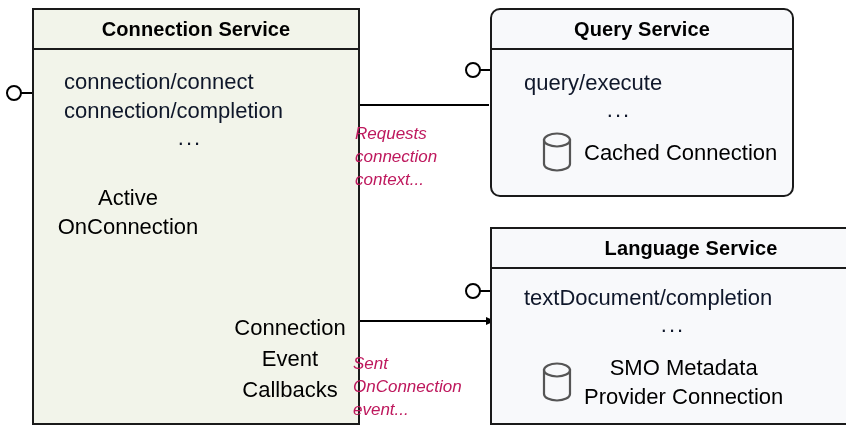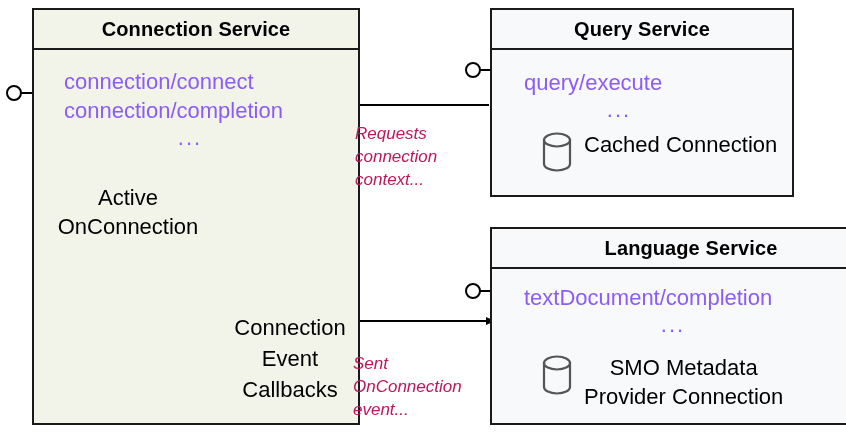--- a/index.html
+++ b/index.html
@@ -36,20 +36,21 @@
     width: 328px;
     height: 417px;
     background: #f2f4ea;
   }
   #box-query-service {
     left: 490px;
     top: 8px;
     width: 304px;
     height: 189px;
     background: #f8f9fb;
+    border-radius: 10px;
   }
   #box-language-service {
     left: 490px;
     top: 227px;
     width: 402px;
     height: 198px;
     background: #f8f9fb;
   }
   .box-header {
     position: absolute;
@@ -71,21 +72,21 @@
     position: absolute;
     left: 0;
     right: 0;
     top: 40px;
     bottom: 0;
   }
   
   .op-list {
     position: absolute;
     text-align: left;
-    color: #8b5cf6;
+    color: #0f172a;
     font-size: 22px;
     line-height: 29px;
   }
   #cs-ops { left: 30px; top: 17px; }
   #qs-ops { left: 32px; top: 18px; }
   #ls-ops { left: 32px; top: 14px; }
   .op-line { white-space: nowrap; }
   .op-ellipsis {
     text-align: center;
     font-size: 22px;
@@ -114,21 +115,21 @@
     width: 160px;
     text-align: center;
     font-size: 22px;
     line-height: 31px;
     color: #000;
   }
   
   .artifact-row {
     position: absolute;
     display: flex;
-    align-items: flex-start;
+    align-items: center;
     gap: 10px;
   }
   #qs-artifact { left: 48px; top: 80px; }
   #ls-artifact { left: 48px; top: 84px; }
   .artifact-text {
     font-size: 22px;
     line-height: 29px;
     color: #000;
     text-align: center;
     white-space: pre-line;

